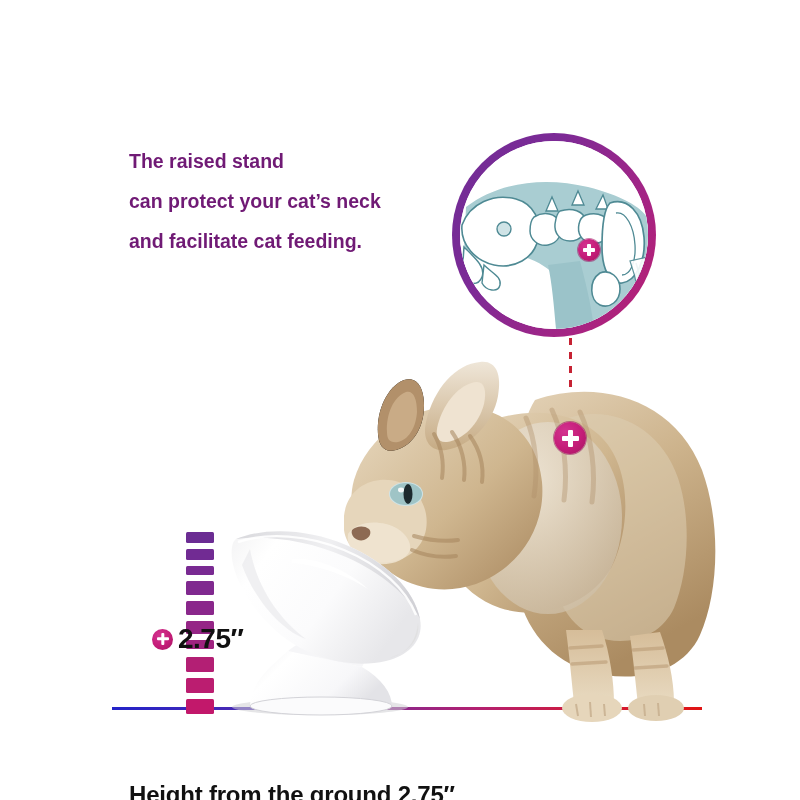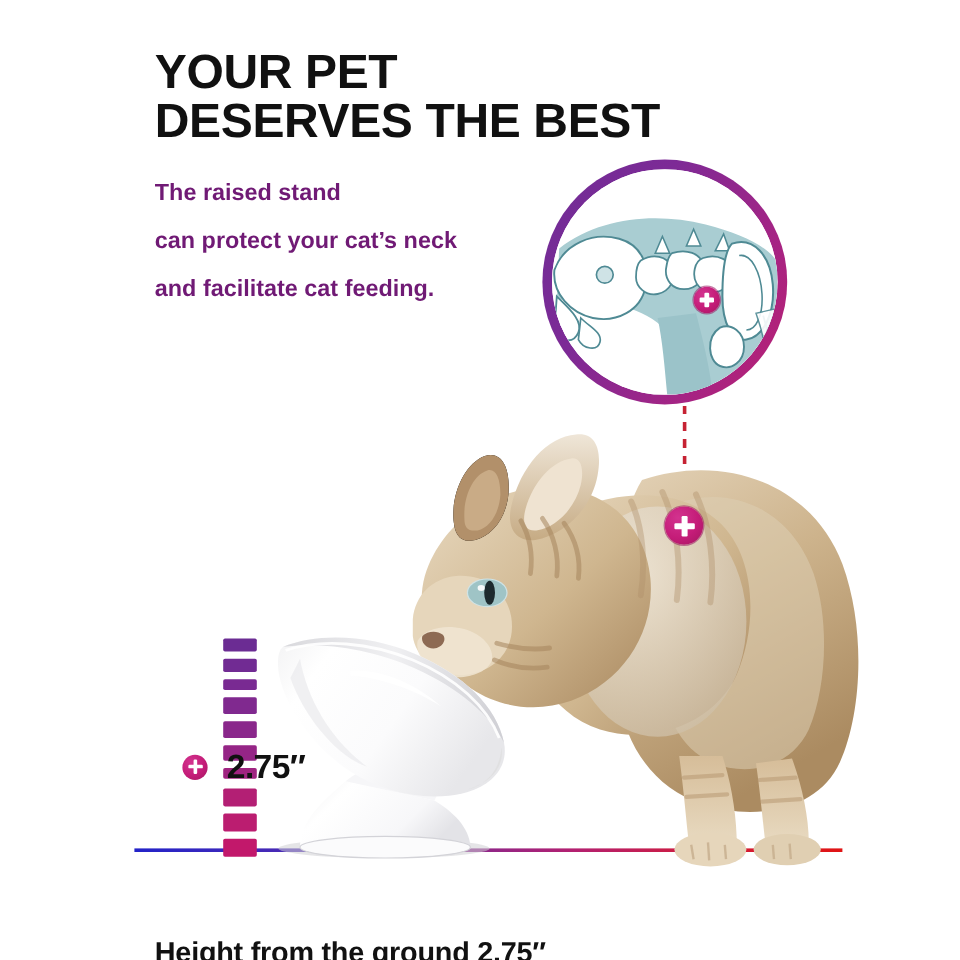--- a/index.html
+++ b/index.html
@@ -151,21 +151,21 @@
     border-radius: 1.5px;
   }
 
   
   .measure-label {
     position: absolute;
     left: 152px;
     top: 625px;
     display: flex;
     align-items: center;
-    gap: 16px;
+    gap: 5px;
     z-index: 8;
   }
   .measure-badge {
     position: relative;
     width: 21px;
     height: 21px;
     border-radius: 50%;
     background: radial-gradient(circle at 35% 30%, #d3338f 0%, #c41c78 55%, #a3175f 100%);
     flex: none;
   }
@@ -212,22 +212,20 @@
     letter-spacing: -0.2px;
     white-space: nowrap;
     margin-top: 43px;
   }
 </style>
 </head>
 <body>
 
 <div id="poster">
 
-  <div class="headline">YOUR PET
-DESERVES THE BEST</div>
 
   <div class="body-copy">The raised stand
 can protect your cat’s neck
 and facilitate cat feeding.</div>
 
   <div class="cat-layer">
     <svg viewBox="0 0 400 400" xmlns="http://www.w3.org/2000/svg">
       <defs>
         <linearGradient id="furBody" x1="0" y1="0" x2="0.4" y2="1">
           <stop offset="0%" stop-color="#e3d2b7"></stop>

